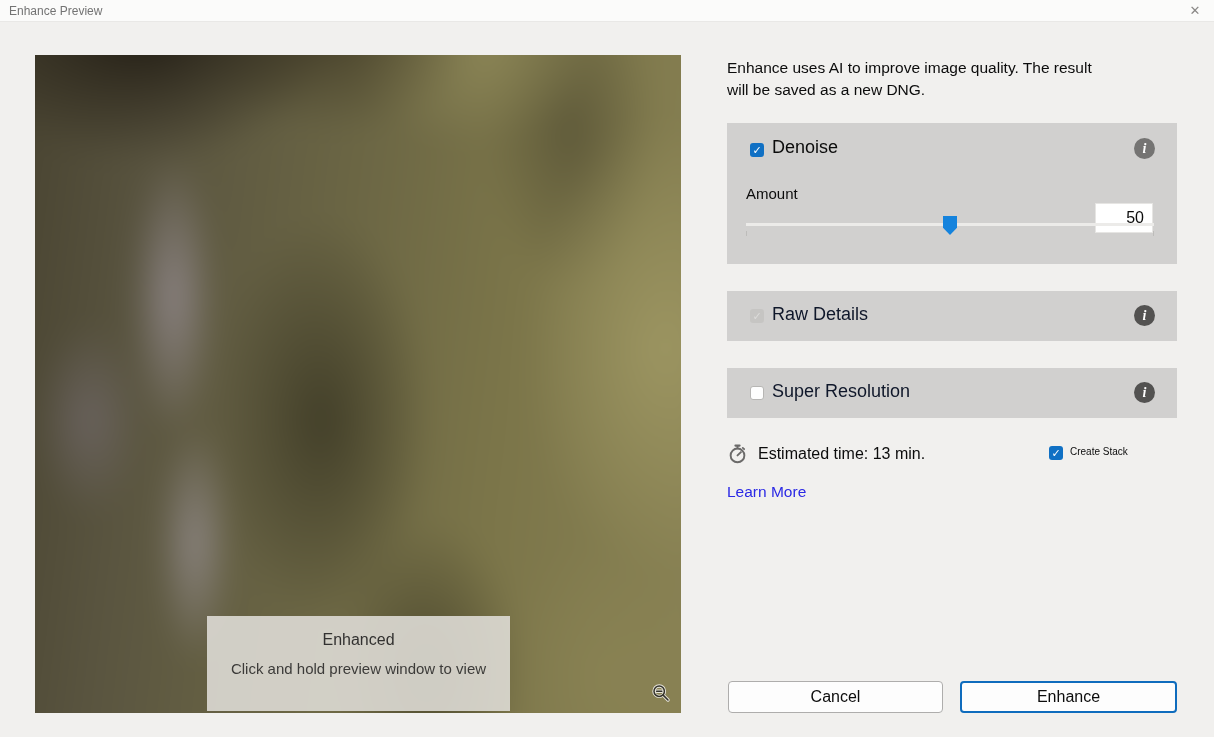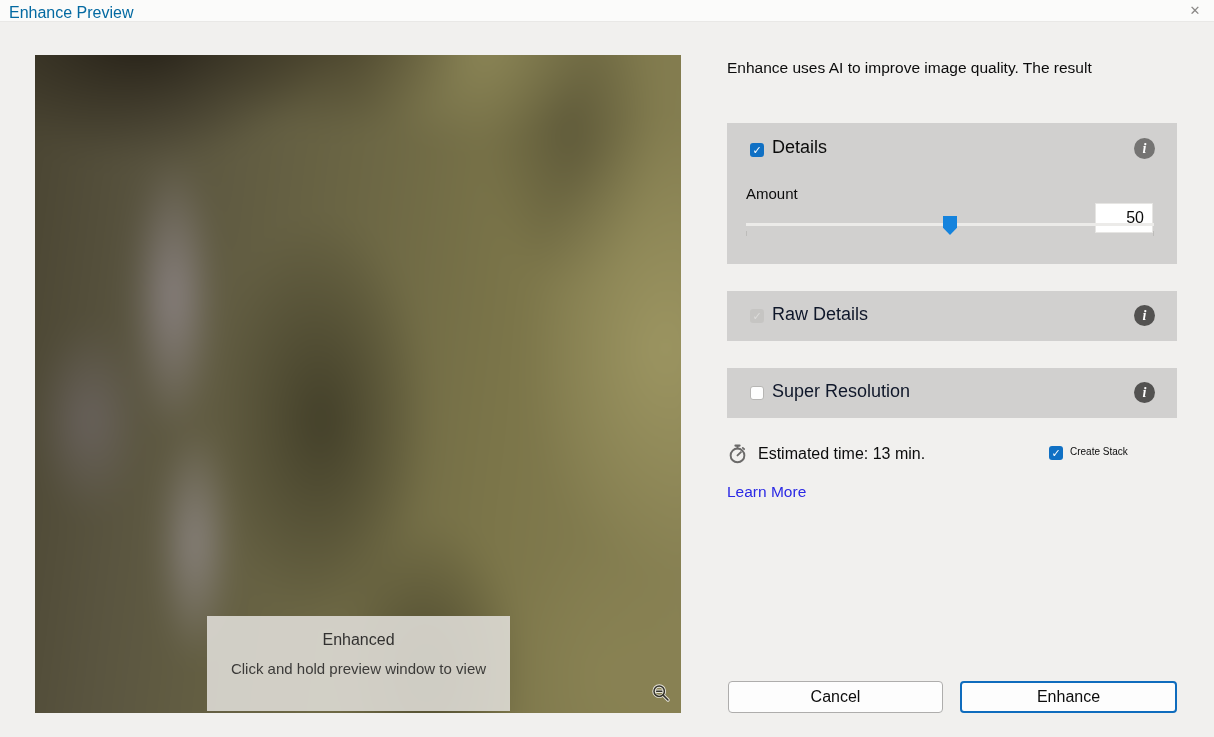--- a/index.html
+++ b/index.html
@@ -12,21 +12,21 @@
   }
 
   
   .titlebar {
     position: absolute; left: 0; top: 0; width: 1214px; height: 22px;
     background: #fbfbfa;
     border-bottom: 1px solid #e9e8e6;
   }
   .titlebar-text {
     position: absolute; left: 9px; top: 4px;
-    font-size: 16px; color: #0369a1;
+    font-size: 12px; color: #737373;
   }
   .close-btn {
     position: absolute; right: 10px; top: 2px;
     width: 18px; height: 18px;
     font-size: 13px; color: #8a8886;
     text-align: center; line-height: 18px;
     cursor: default;
   }
 
   
@@ -189,25 +189,26 @@
     <g stroke="#33322a" stroke-width="1.5" fill="none" stroke-linecap="round">
       <circle cx="8.2" cy="8.2" r="5.2"></circle>
         <line x1="5.6" y1="8.2" x2="10.8" y2="8.2"></line>
         <line x1="12.4" y1="12.4" x2="17" y2="17"></line>
     </g>
   </svg>
 </div>
 
 <div class="intro">
   <div>Enhance uses AI to improve image quality. The result</div>
+  <div>will be saved as a new DNG.</div>
 </div>
 
 <div class="panel panel-denoise">
   <span class="checkbox checked panel-check"></span>
-  <span class="panel-label">Details</span>
+  <span class="panel-label">Denoise</span>
   <span class="info-icon">i</span>
   <span class="amount-label">Amount</span>
   <input class="amount-input" type="text" value="50" style="">
   <div class="slider">
     <div class="slider-track"></div>
     <div class="slider-thumb" style="left: calc(50% - 7px);"></div>
     <div class="slider-tick left"></div>
     <div class="slider-tick right"></div>
   </div>
 </div>

